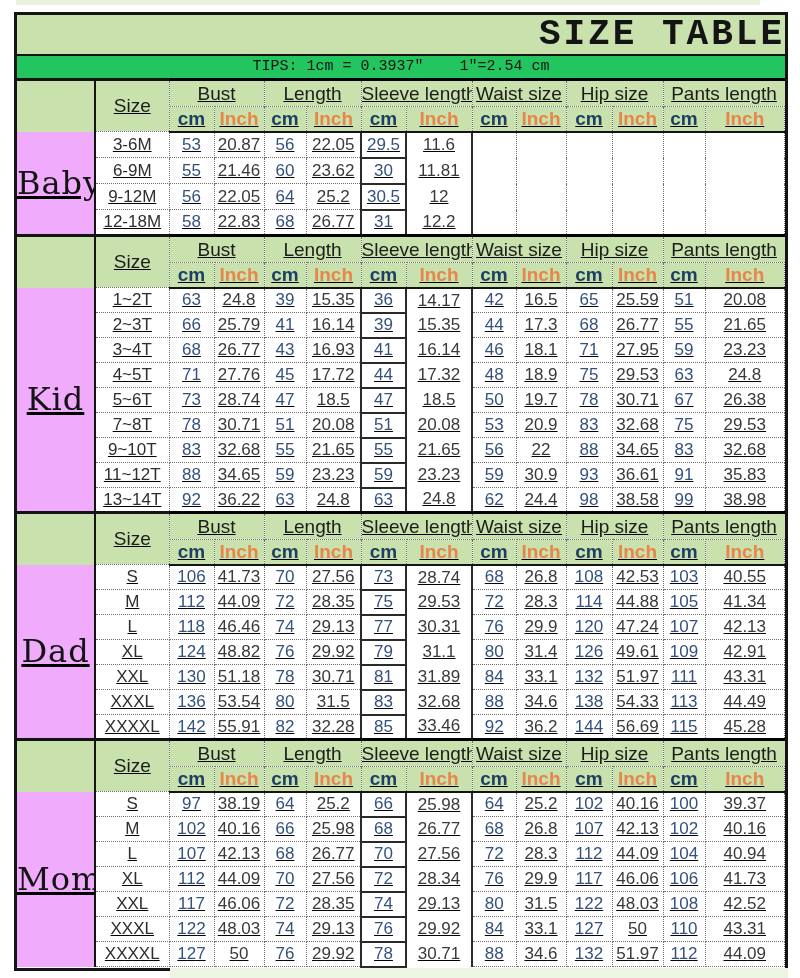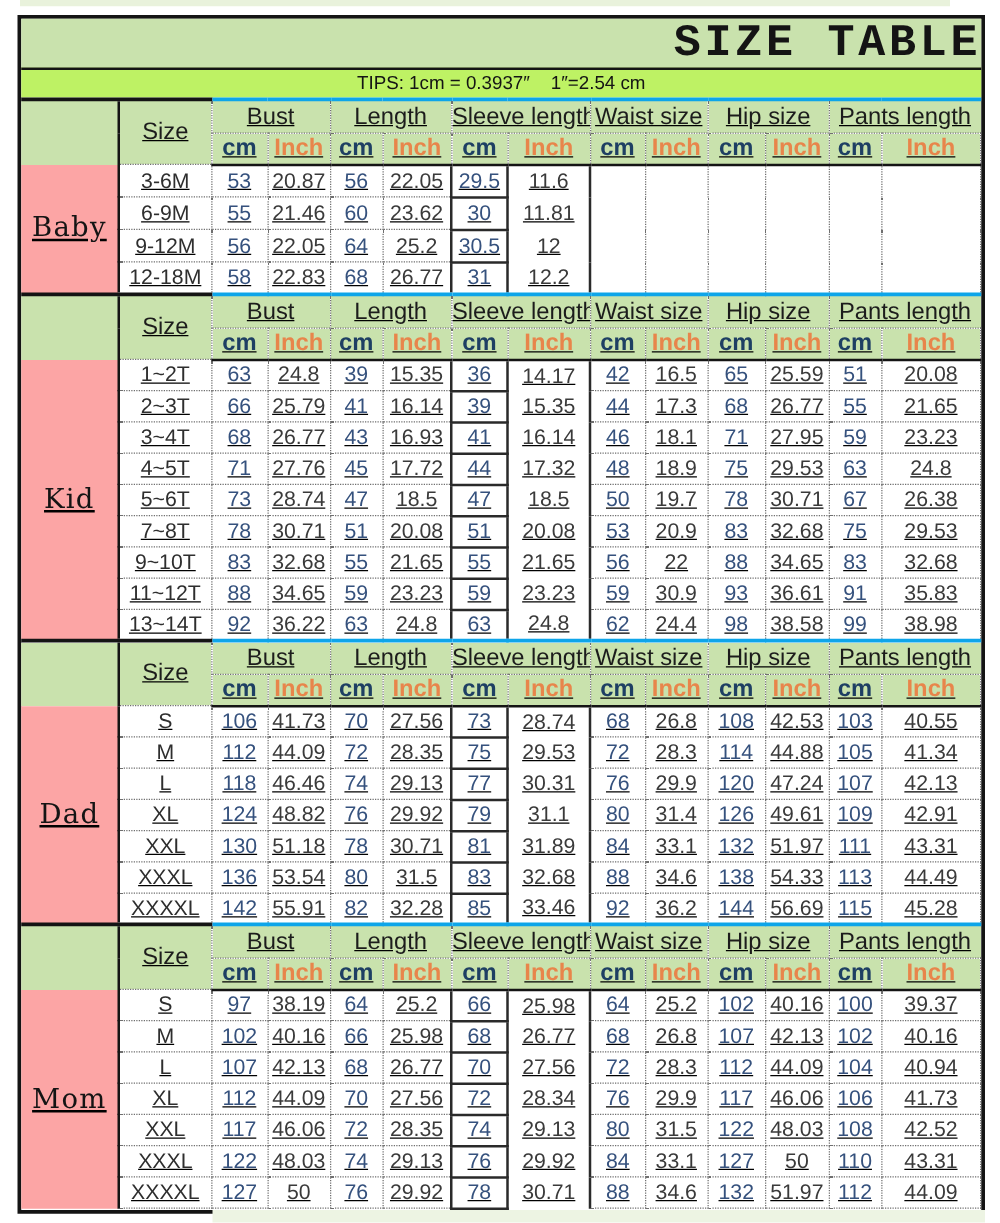--- a/index.html
+++ b/index.html
@@ -12,48 +12,48 @@
   .frame{
     position:absolute;left:14px;top:12px;width:768px;
     border:3px solid #141414;background:#ffffff;box-sizing:content-box;
   }
   .title{
     background:#c9e2ad;text-align:right;height:39px;line-height:40px;
     font-family:"Liberation Mono",monospace;font-weight:700;font-size:36px;
     letter-spacing:3px;color:#141414;
   }
   .tips{
-    height:22px;line-height:22px;text-align:center;background:#bef264;
-    font-family:Liberation Sans, sans-serif;font-size:15px;color:#141414;
+    height:22px;line-height:22px;text-align:center;background:#22c55e;
+    font-family:Liberation Mono, monospace;font-size:15px;color:#141414;
     border-top:2px solid #141414;white-space:pre;
   }
   table.grid{border-collapse:collapse;width:100%;table-layout:fixed;text-decoration:underline;}
   .grid th,.grid td{padding:0;text-align:center;vertical-align:middle;overflow:hidden;white-space:nowrap;}
   tr.hrow1{height:27px;}
   tr.hrow2{height:25px;}
   tr.data-row{height:25px;}
   tr.data-row.baby{height:26px;}
   .corner{background:#c9e2ad;border-right:2px solid #141414;border-top:3px solid #141414;}
   .size-head{
     background:#c9e2ad;font-size:19px;font-weight:400;color:#1c1c1c;
     border-top:3px solid #141414;border-right:1px dotted #6f6f6f;
   }
   .group-head{
     background:#c9e2ad;font-size:19px;font-weight:400;color:#1c1c1c;
-    border-top:3px solid #0ea5e9;border-left:1px dotted #6f6f6f;
+    border-top:3px solid #000000;border-left:1px dotted #6f6f6f;
   }
   .unit{
     background:#c9e2ad;font-size:19px;font-weight:700;
     border:1px dotted #6f6f6f;border-bottom:2px solid #141414;
   }
   .unit.cm{color:#1e3f63;}
   .unit.in{color:#e8854b;}
   .sec-label{
-    font-family:"DejaVu Serif",serif;font-size:22px;color:#141414;
-    background:#fca5a5;border-right:2px solid #141414;letter-spacing:1px;
+    font-family:"DejaVu Serif",serif;font-size:32px;color:#141414;
+    background:#f0abfc;border-right:2px solid #141414;letter-spacing:1px;
   }
   .size-cell{font-size:17px;color:#2e2e2e;border:1px dotted #6f6f6f;}
   .cm-val{font-size:17px;color:#35517d;border:1px dotted #6f6f6f;}
   .in-val{font-size:17px;color:#3a3a3a;border:1px dotted #6f6f6f;}
   td.sleeve-cm{border:2px solid #2a2a2a;margin-left:10px;}
   td.sleeve-in{border-top:none;border-bottom:none;border-left:2px solid #2a2a2a;border-right:2px solid #2a2a2a;}
   td.empty-cell{border-left:1px dotted #6f6f6f;border-right:1px dotted #6f6f6f;background:#ffffff;}
 </style>
 </head>
 <body>

